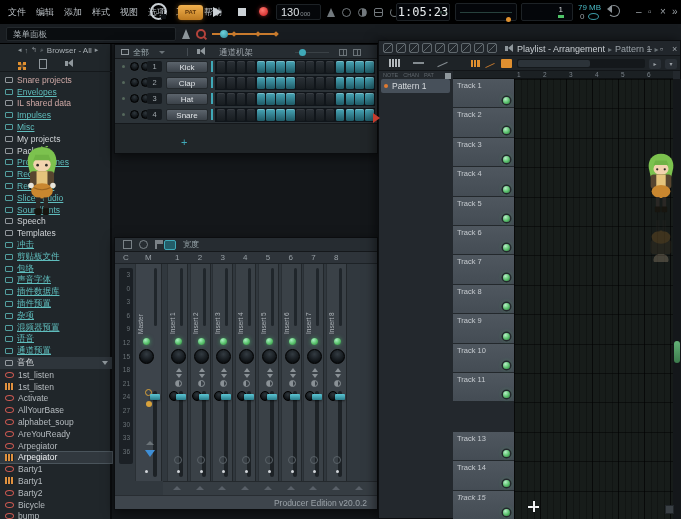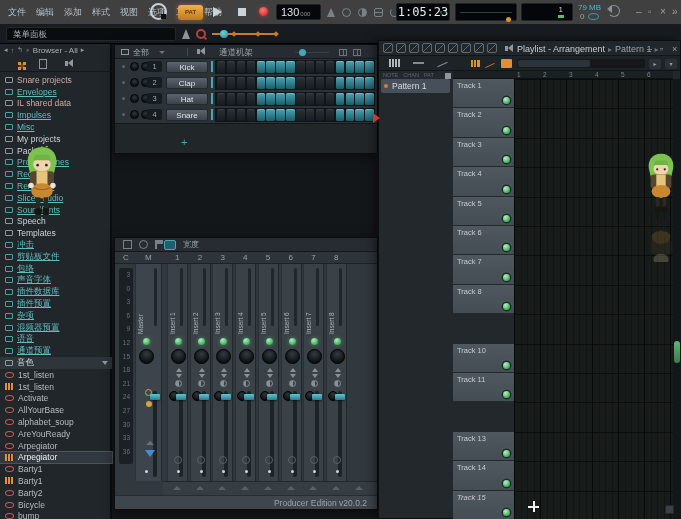--- a/index.html
+++ b/index.html
@@ -3,21 +3,21 @@
 <meta charset="utf-8">
 <style>
   * { margin:0; padding:0; box-sizing:border-box; }
   html,body { width:681px; height:519px; background:#000; overflow:hidden;
     font-family:"Liberation Sans", sans-serif; -webkit-font-smoothing:antialiased; }
   #stage { position:relative; width:681px; height:519px; background:#14171a; overflow:hidden; }
   .abs { position:absolute; }
   b,i { display:block; font-style:normal; font-weight:normal; }
 
   
-  #topbar { left:0; top:0; width:681px; height:28px; background:#404040; border-bottom:1px solid #000; }
+  #topbar { left:0; top:0; width:681px; height:28px; background:#000000; border-bottom:1px solid #000; }
   #menus { left:6px; top:0; height:24px; display:flex; align-items:center; gap:6px; }
   #menus span { font-size:9px; color:#b9bfc4; padding:1px 2px; cursor:default; }
   .fl-logo { left:150px; top:3px; width:17px; height:17px; border:2px solid #c9cfd4; border-radius:50%; }
   .fl-logo i { position:absolute; right:-1px; bottom:-1px; width:5px; height:5px; background:#0e1114; }
   .pat-switch { left:178px; top:5px; width:25px; height:15px; border-radius:3px;
     background:linear-gradient(#f2b14e,#bd7a20); box-shadow:0 0 5px rgba(240,160,50,.45);
     color:rgba(70,35,0,.85); font-size:6px; font-weight:bold; text-align:center; line-height:15px; }
   .play-btn { left:213px; top:7px; width:0; height:0; border-left:9px solid #ccd2d6;
     border-top:5px solid transparent; border-bottom:5px solid transparent; }
   .stop-btn { left:238px; top:8px; width:8px; height:8px; background:#ccd2d6; }
@@ -73,21 +73,21 @@
   .patnum-wrap .tl { border-right:4px solid #6b7378; } .patnum-wrap .tr { border-left:4px solid #6b7378; }
   .patnum-wrap span { font-size:9px; padding:0 2px; }
   .patnum-wrap .plus { color:#8f979c; font-size:8px; }
   #tb-icons { left:450px; top:27px; display:flex; gap:7px; }
   .tb-icon { width:12px; height:12px; border:1px solid #6b7378; border-radius:2px; background:linear-gradient(transparent 3px,#6b7378 3px,#6b7378 4px,transparent 4px,transparent 7px,#6b7378 7px,#6b7378 8px,transparent 8px); opacity:.8; }
   .session-box { left:626px; top:26px; width:42px; font-size:5.5px; color:#8f979c; line-height:7px; text-align:left; }
   .session-caret { left:670px; top:31px; width:0; height:0; border-left:4px solid #6b7378; border-top:3px solid transparent; border-bottom:3px solid transparent; }
 
   
   #browser { left:0; top:44px; width:112px; height:475px; background:#20262a; border-right:2px solid #0b0d0f; }
-  .br-head { left:0; top:0; width:112px; height:12px; display:flex; align-items:center; gap:3px; padding-left:4px; color:#8f979c; font-size:7px; }
+  .br-head { left:0; top:0; width:112px; height:12px; display:flex; align-items:center; gap:3px; padding-left:18px; color:#8f979c; font-size:7px; }
   .br-head .lbl { color:#a9b0b5; font-size:8px; }
   .br-tabs { left:0; top:12px; width:112px; height:16px; border-bottom:1px solid #14181b; display:flex; align-items:center; }
   .br-tabs > b { margin-left:18px; }
   .tab-plus { width:3px; height:3px; background:#e09030; box-shadow:5px 0 #e09030,0 5px #e09030,5px 5px #e09030,2.5px 2.5px 0 1px rgba(224,144,48,.35); }
   .tab-file { width:8px; height:10px; border:1px solid #8f979c; }
   .tab-sound { width:3px; height:5px; background:#8f979c; position:relative; }
   .tab-sound::after { content:""; position:absolute; left:3px; top:-2px; border-right:5px solid #8f979c; border-top:4px solid transparent; border-bottom:4px solid transparent; }
   #browser-list { left:0; top:30px; width:112px; }
   .b-item { height:11.8px; display:flex; align-items:center; gap:4px; padding-left:5px; white-space:nowrap; }
   .b-item span { font-size:8.5px; }
@@ -863,20 +863,24 @@
           <b class="led"></b>
         </div>
         <div class="track-hd" style="top: 176.4px; text-align: center;">
           <span>Track 7</span>
           <b class="led"></b>
         </div>
         <div class="track-hd" style="top: 205.8px;">
           <span>Track 8</span>
           <b class="led"></b>
         </div>
+        <div class="track-hd" style="top: 235.2px;">
+          <span>Track 9</span>
+          <b class="led"></b>
+        </div>
         <div class="track-hd" style="top: 264.6px;">
           <span>Track 10</span>
           <b class="led"></b>
         </div>
         <div class="track-hd" style="top: 294px;">
           <span>Track 11</span>
           <b class="led"></b>
         </div>
         <div class="track-hd" style="top: 352.8px;">
           <span>Track 13</span>

